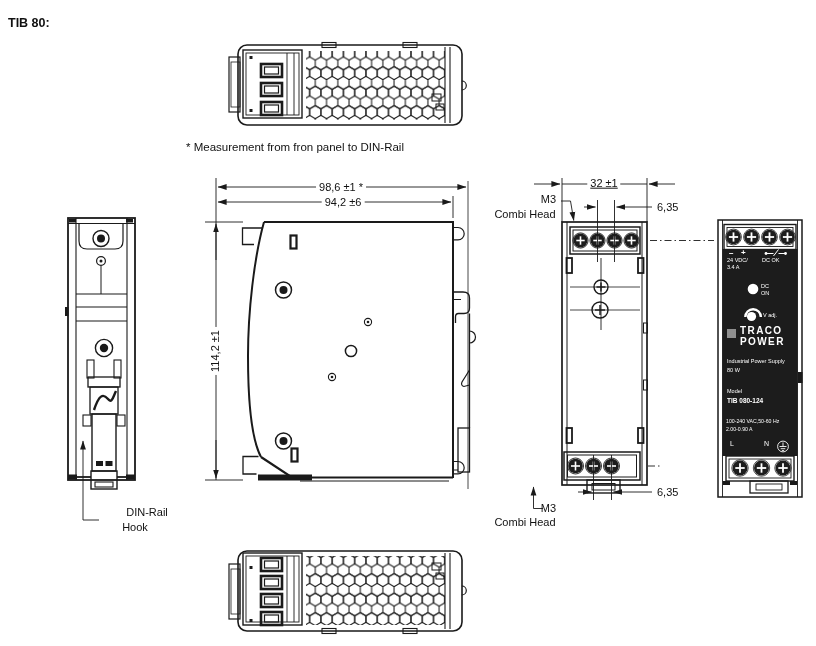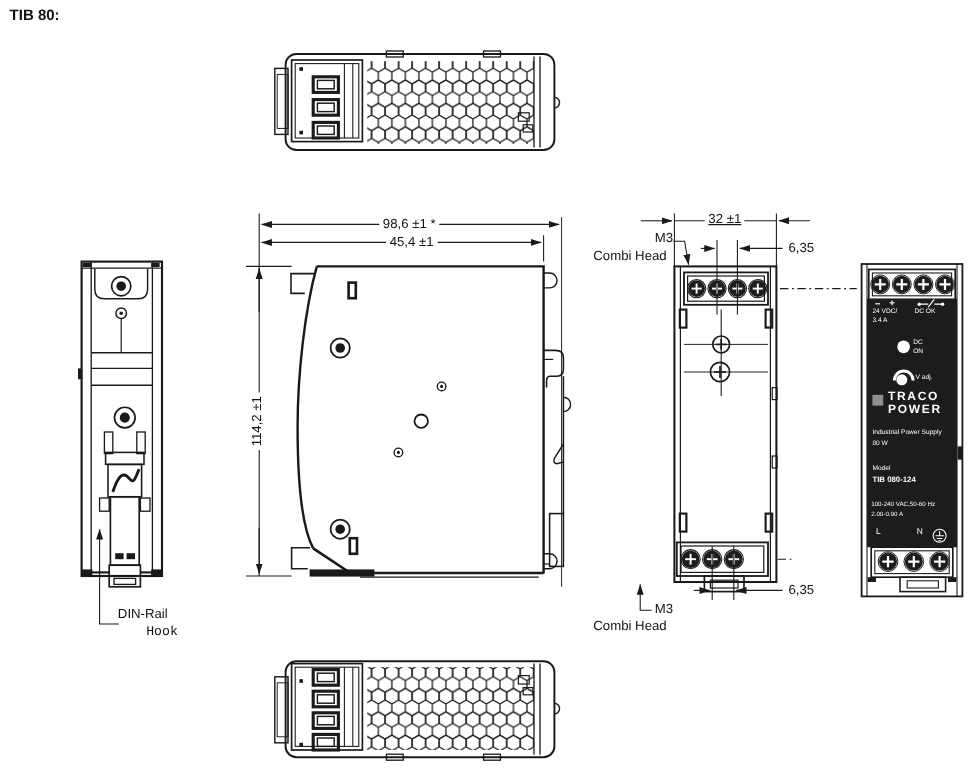--- a/index.html
+++ b/index.html
@@ -4,21 +4,21 @@
 <style>
   html,body{margin:0;padding:0;background:#fff;}
   .stage{position:relative;width:816px;height:646px;background:#ffffff;overflow:hidden;
          font-family:"Liberation Sans",sans-serif;}
   .stage svg{position:absolute;left:0;top:0;}
   .lbl{position:absolute;font-size:11px;color:#111;white-space:nowrap;line-height:1.15;}
   .ttl{font-size:12.5px;font-weight:bold;}
   .note{font-size:11.5px;}
   .dim{background:#fff;padding:0 3px;transform:translate(-50%,-50%);}
   .dimv{background:#fff;padding:0 3px;transform:translate(-50%,-50%) rotate(-90deg);}
-  .ra{text-align:right;}
+  .ra{text-align:center;}
   .ca{text-align:center;}
   
   .fp{position:absolute;color:#fff;white-space:nowrap;line-height:1;}
   .fp-sym{font-size:8px;font-weight:bold;}
   .fp-s{font-size:5.5px;}
   .fp-xs{font-size:5.2px;}
   .fp-b{font-size:6.5px;font-weight:bold;}
   .fp-l{font-size:7px;}
   .fp-logo{font-size:10px;font-weight:bold;letter-spacing:1.4px;}
 </style>
@@ -331,34 +331,35 @@
     <line x1="593.5" y1="455" x2="593.5" y2="500"></line>
     <line x1="611.5" y1="455" x2="611.5" y2="500"></line>
     <path d="M 578 492 L 591.5 492" marker-end="url(#arw)"></path>
     <path d="M 652 492 L 613.5 492" marker-end="url(#arw)"></path>
     <path d="M 561 201 L 570.5 201 L 573.8 220.5" marker-end="url(#arw)"></path>
     <path d="M 543 508.5 L 533.5 508.5 L 533.5 487" marker-end="url(#arw)"></path>
     <path d="M 99 520 L 83 520 L 83 441" marker-end="url(#arw)"></path>
   </g>
 </svg>
 
-<div class="lbl ttl" style="left:8px;top:6px;">TIB 80:</div>
+<div class="lbl ttl" style="left:8px;top:16px;">TIB 80:</div>
+<div class="lbl note" style="left:186px;top:141px;">* Measurement from fron panel to DIN-Rail</div>
 
 <div class="lbl dim" style="left:341px;top:187px;">98,6 ±1 *</div>
-<div class="lbl dim" style="left:343px;top:202px;">45,4 ±1</div>
+<div class="lbl dim" style="left:343px;top:202px;">94,2 ±6</div>
 <div class="lbl dimv" style="left:215px;top:351px;">114,2 ±1</div>
 <div class="lbl dim" style="left:604px;top:183px;text-decoration:underline;">32 ±1</div>
 <div class="lbl" style="left:657px;top:201px;">6,35</div>
 <div class="lbl" style="left:657px;top:486px;">6,35</div>
 <div class="lbl ra" style="left:536px;top:193px;width:25px;">M3</div>
 <div class="lbl ca" style="left:487px;top:208px;width:76px;">Combi Head</div>
 <div class="lbl ra" style="left:536px;top:502px;width:25px;">M3</div>
 <div class="lbl ca" style="left:487px;top:516px;width:76px;">Combi Head</div>
-<div class="lbl ca" style="left:84px;top:506px;width:70px;">DIN-Rail</div>
-<div class="lbl ca" style="left:100px;top:521px;width:70px;font-family:Liberation Mono, monospace;">Hook</div>
+<div class="lbl ca" style="left:112px;top:506px;width:70px;">DIN-Rail</div>
+<div class="lbl ca" style="left:100px;top:521px;width:70px;">Hook</div>
 
 <div class="fp fp-sym" style="left:729px;top:250px;">−</div>
 <div class="fp fp-sym" style="left:741px;top:249px;">+</div>
 <div class="fp fp-s" style="left:727px;top:258px;">24 VDC/</div>
 <div class="fp fp-s" style="left:727px;top:264.5px;">3.4 A</div>
 <div class="fp fp-s" style="left:762px;top:258px;">DC OK</div>
 <div class="fp fp-s" style="left:761px;top:284px;">DC</div>
 <div class="fp fp-s" style="left:761px;top:290.5px;">ON</div>
 <div class="fp fp-s" style="left:763px;top:313px;">V adj.</div>
 <div class="fp fp-logo" style="left:740px;top:326px;">TRACO</div>

